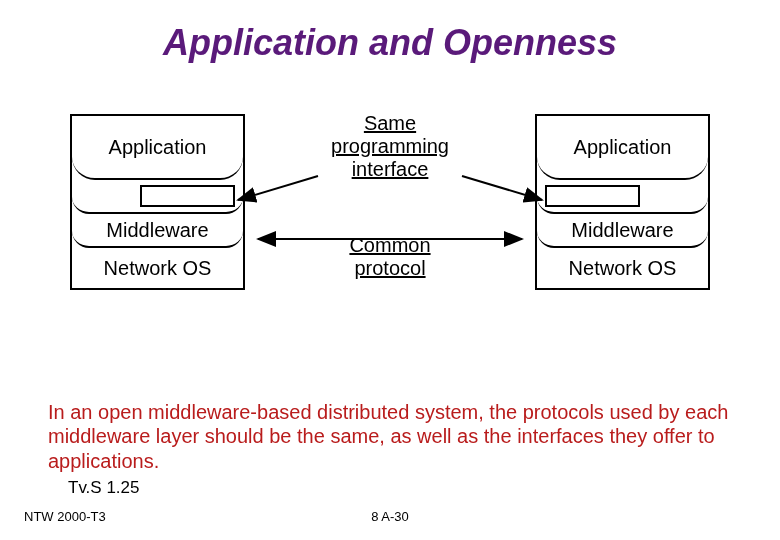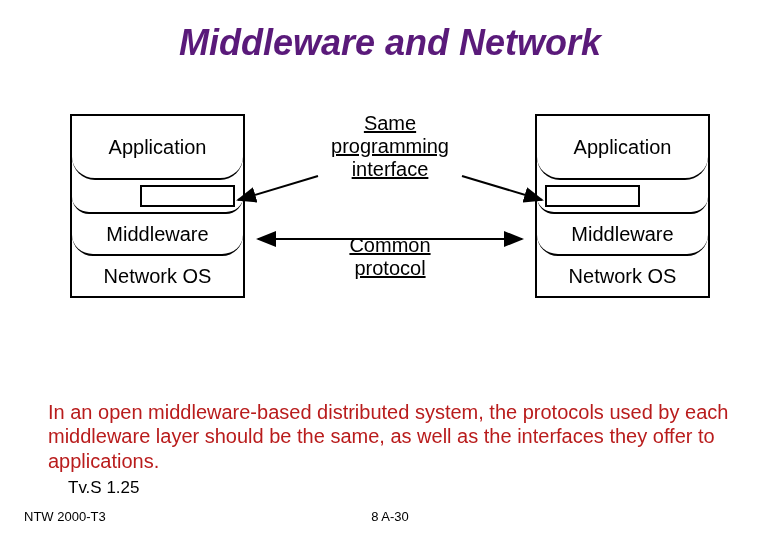--- a/index.html
+++ b/index.html
@@ -39,21 +39,21 @@
     text-align: center;
     display: flex;
     align-items: center;
     justify-content: center;
     position: relative;
     border-radius: 23px;
   }
   .row:last-child { border-bottom: none; }
   .row-app { height: 64px; }
   .row-gap { height: 34px; padding: 4px 6px; }
-  .row-mid { height: 42px; }
+  .row-mid { height: 34px; }
   .row-net { height: 40px; }
   .slot {
     width: 95px;
     height: 22px;
     border: 2px solid #000;
     background: #fff;
   }
   .slot-left { margin-left: auto; margin-right: 2px; }
   .slot-right { margin-left: 2px; margin-right: auto; }
   .center-label {
@@ -84,21 +84,21 @@
   svg.connectors {
     position: absolute;
     left: 0; top: 0;
     width: 640px; height: 260px;
     pointer-events: none;
   }
 </style>
 </head>
 <body>
 
-<div class="title">Middleware and Network</div>
+<div class="title">Application and Openness</div>
 
 <div class="diagram">
 
   <div class="stack stack-left">
     <div class="row row-app">Application</div>
     <div class="row row-gap">
       <div class="slot slot-left"></div>
     </div>
     <div class="row row-mid">Middleware</div>
     <div class="row row-net">Network OS</div>

